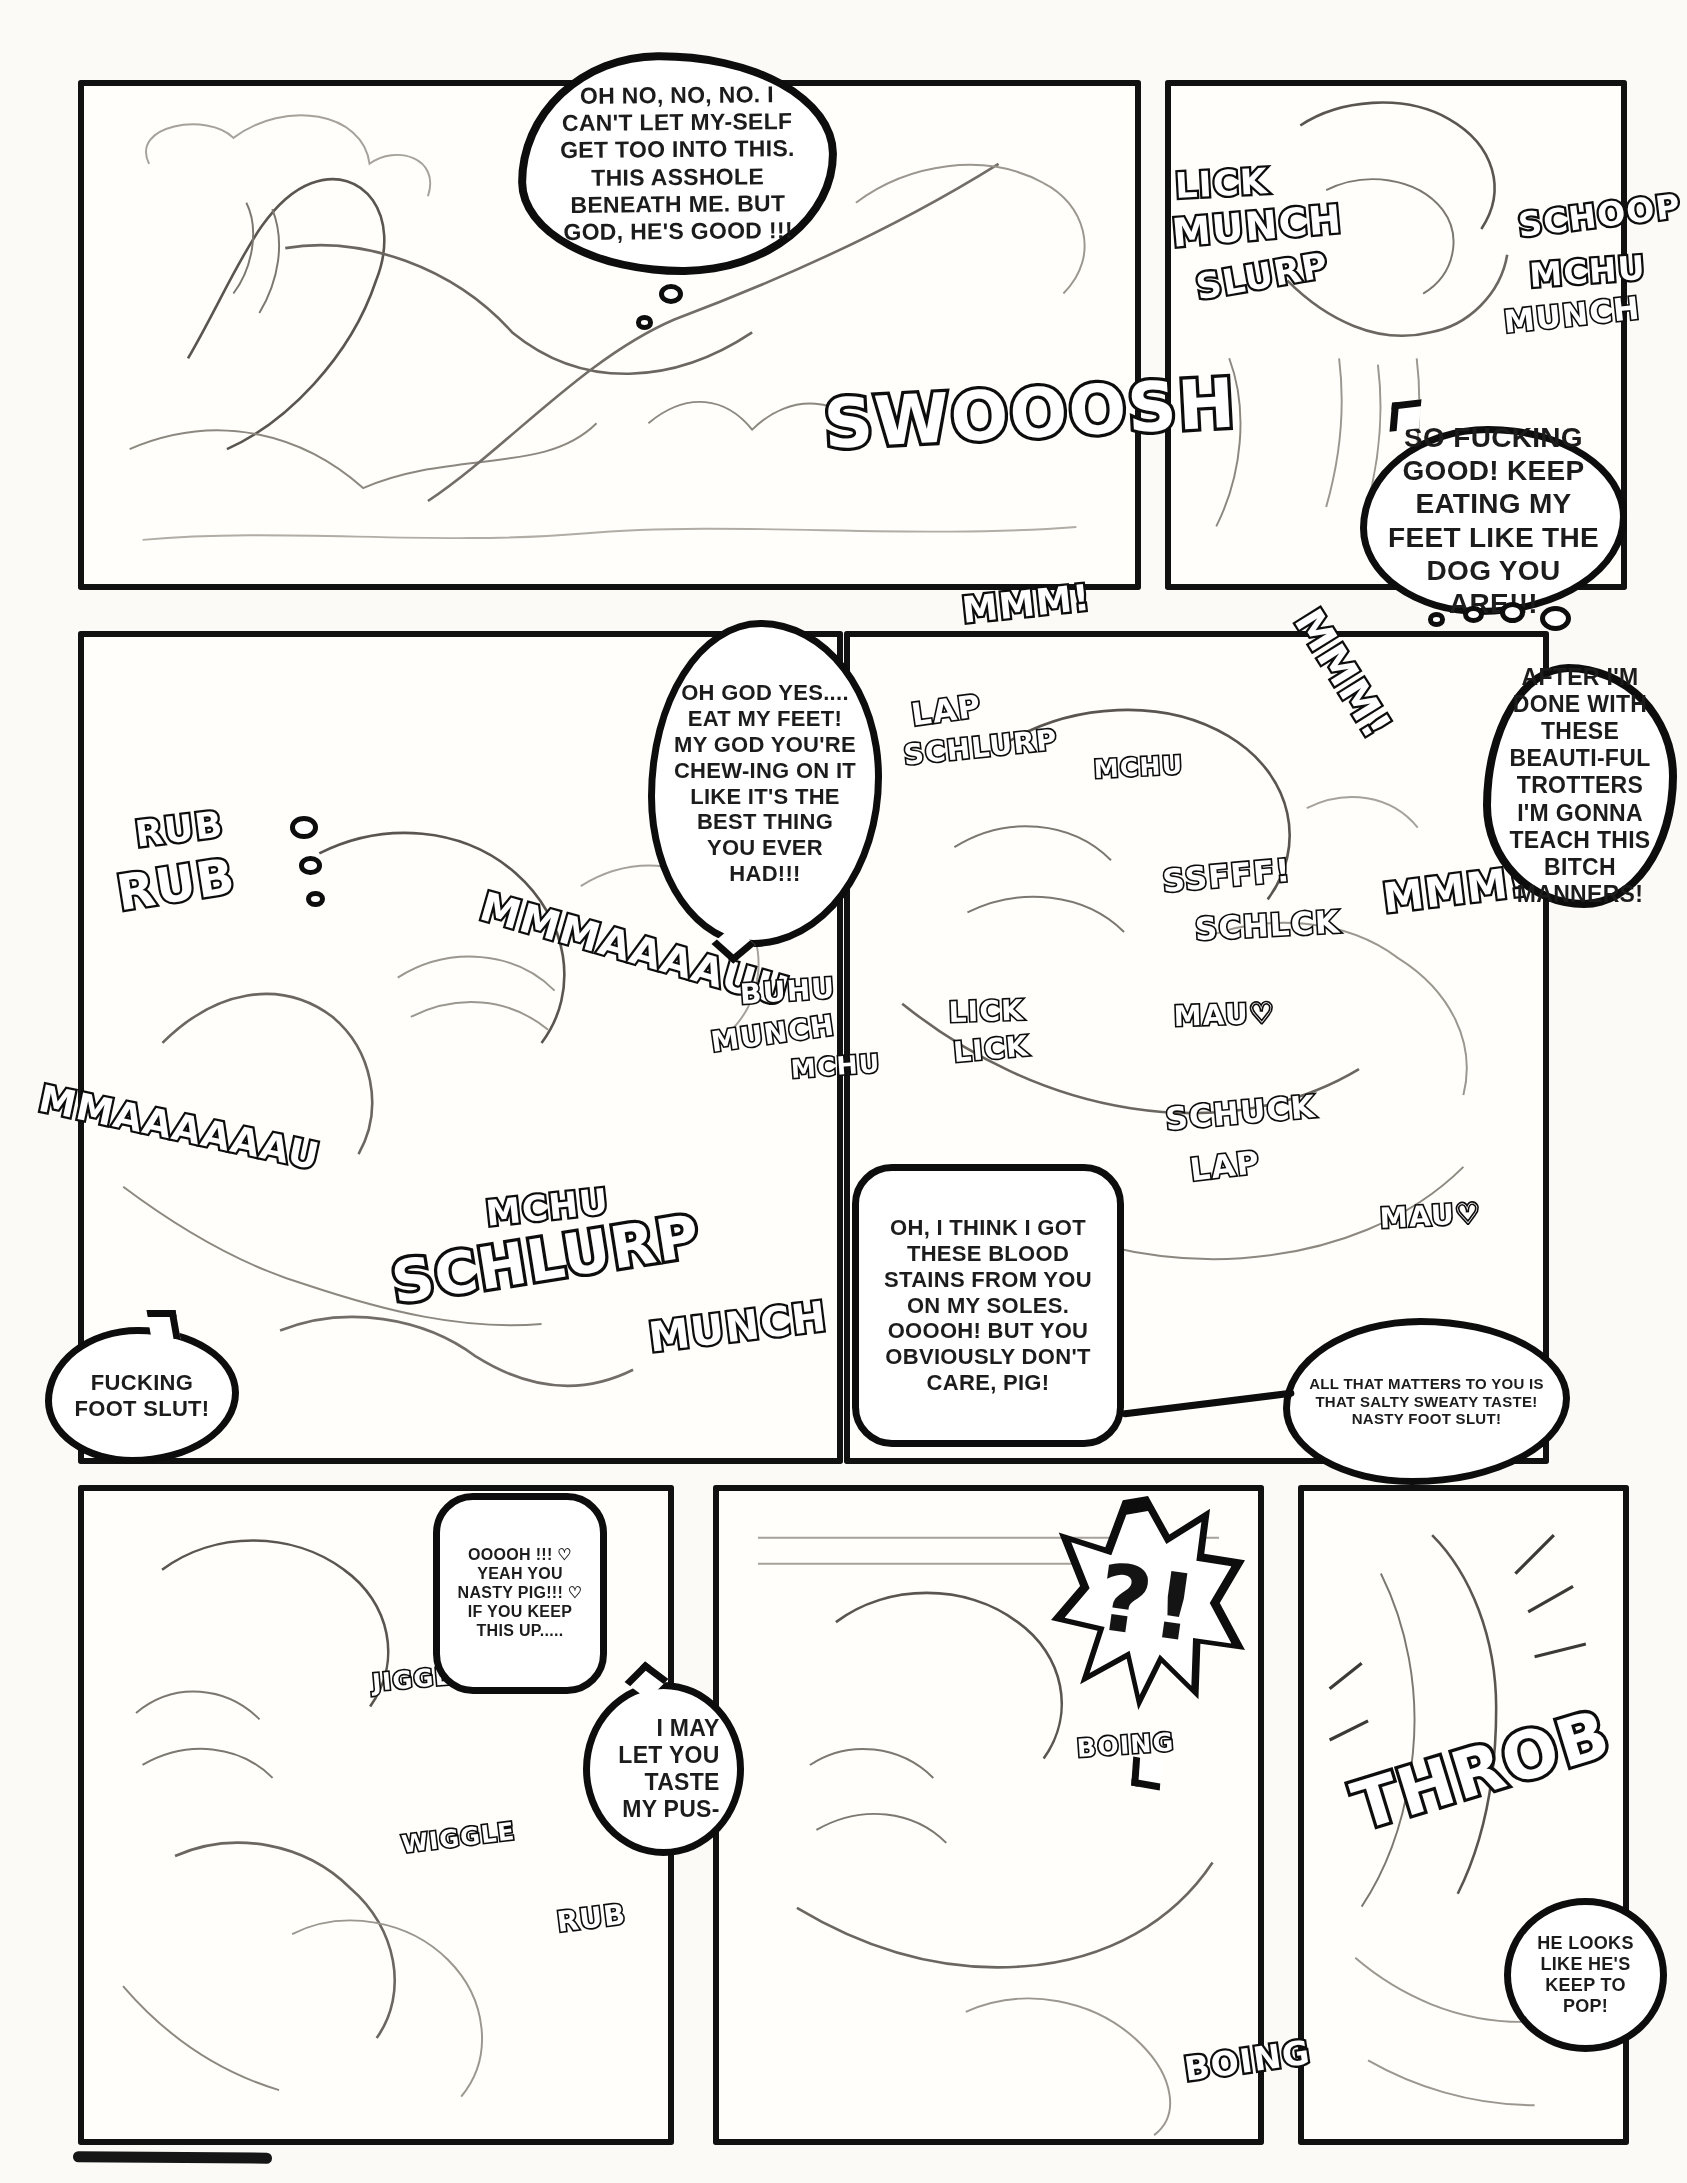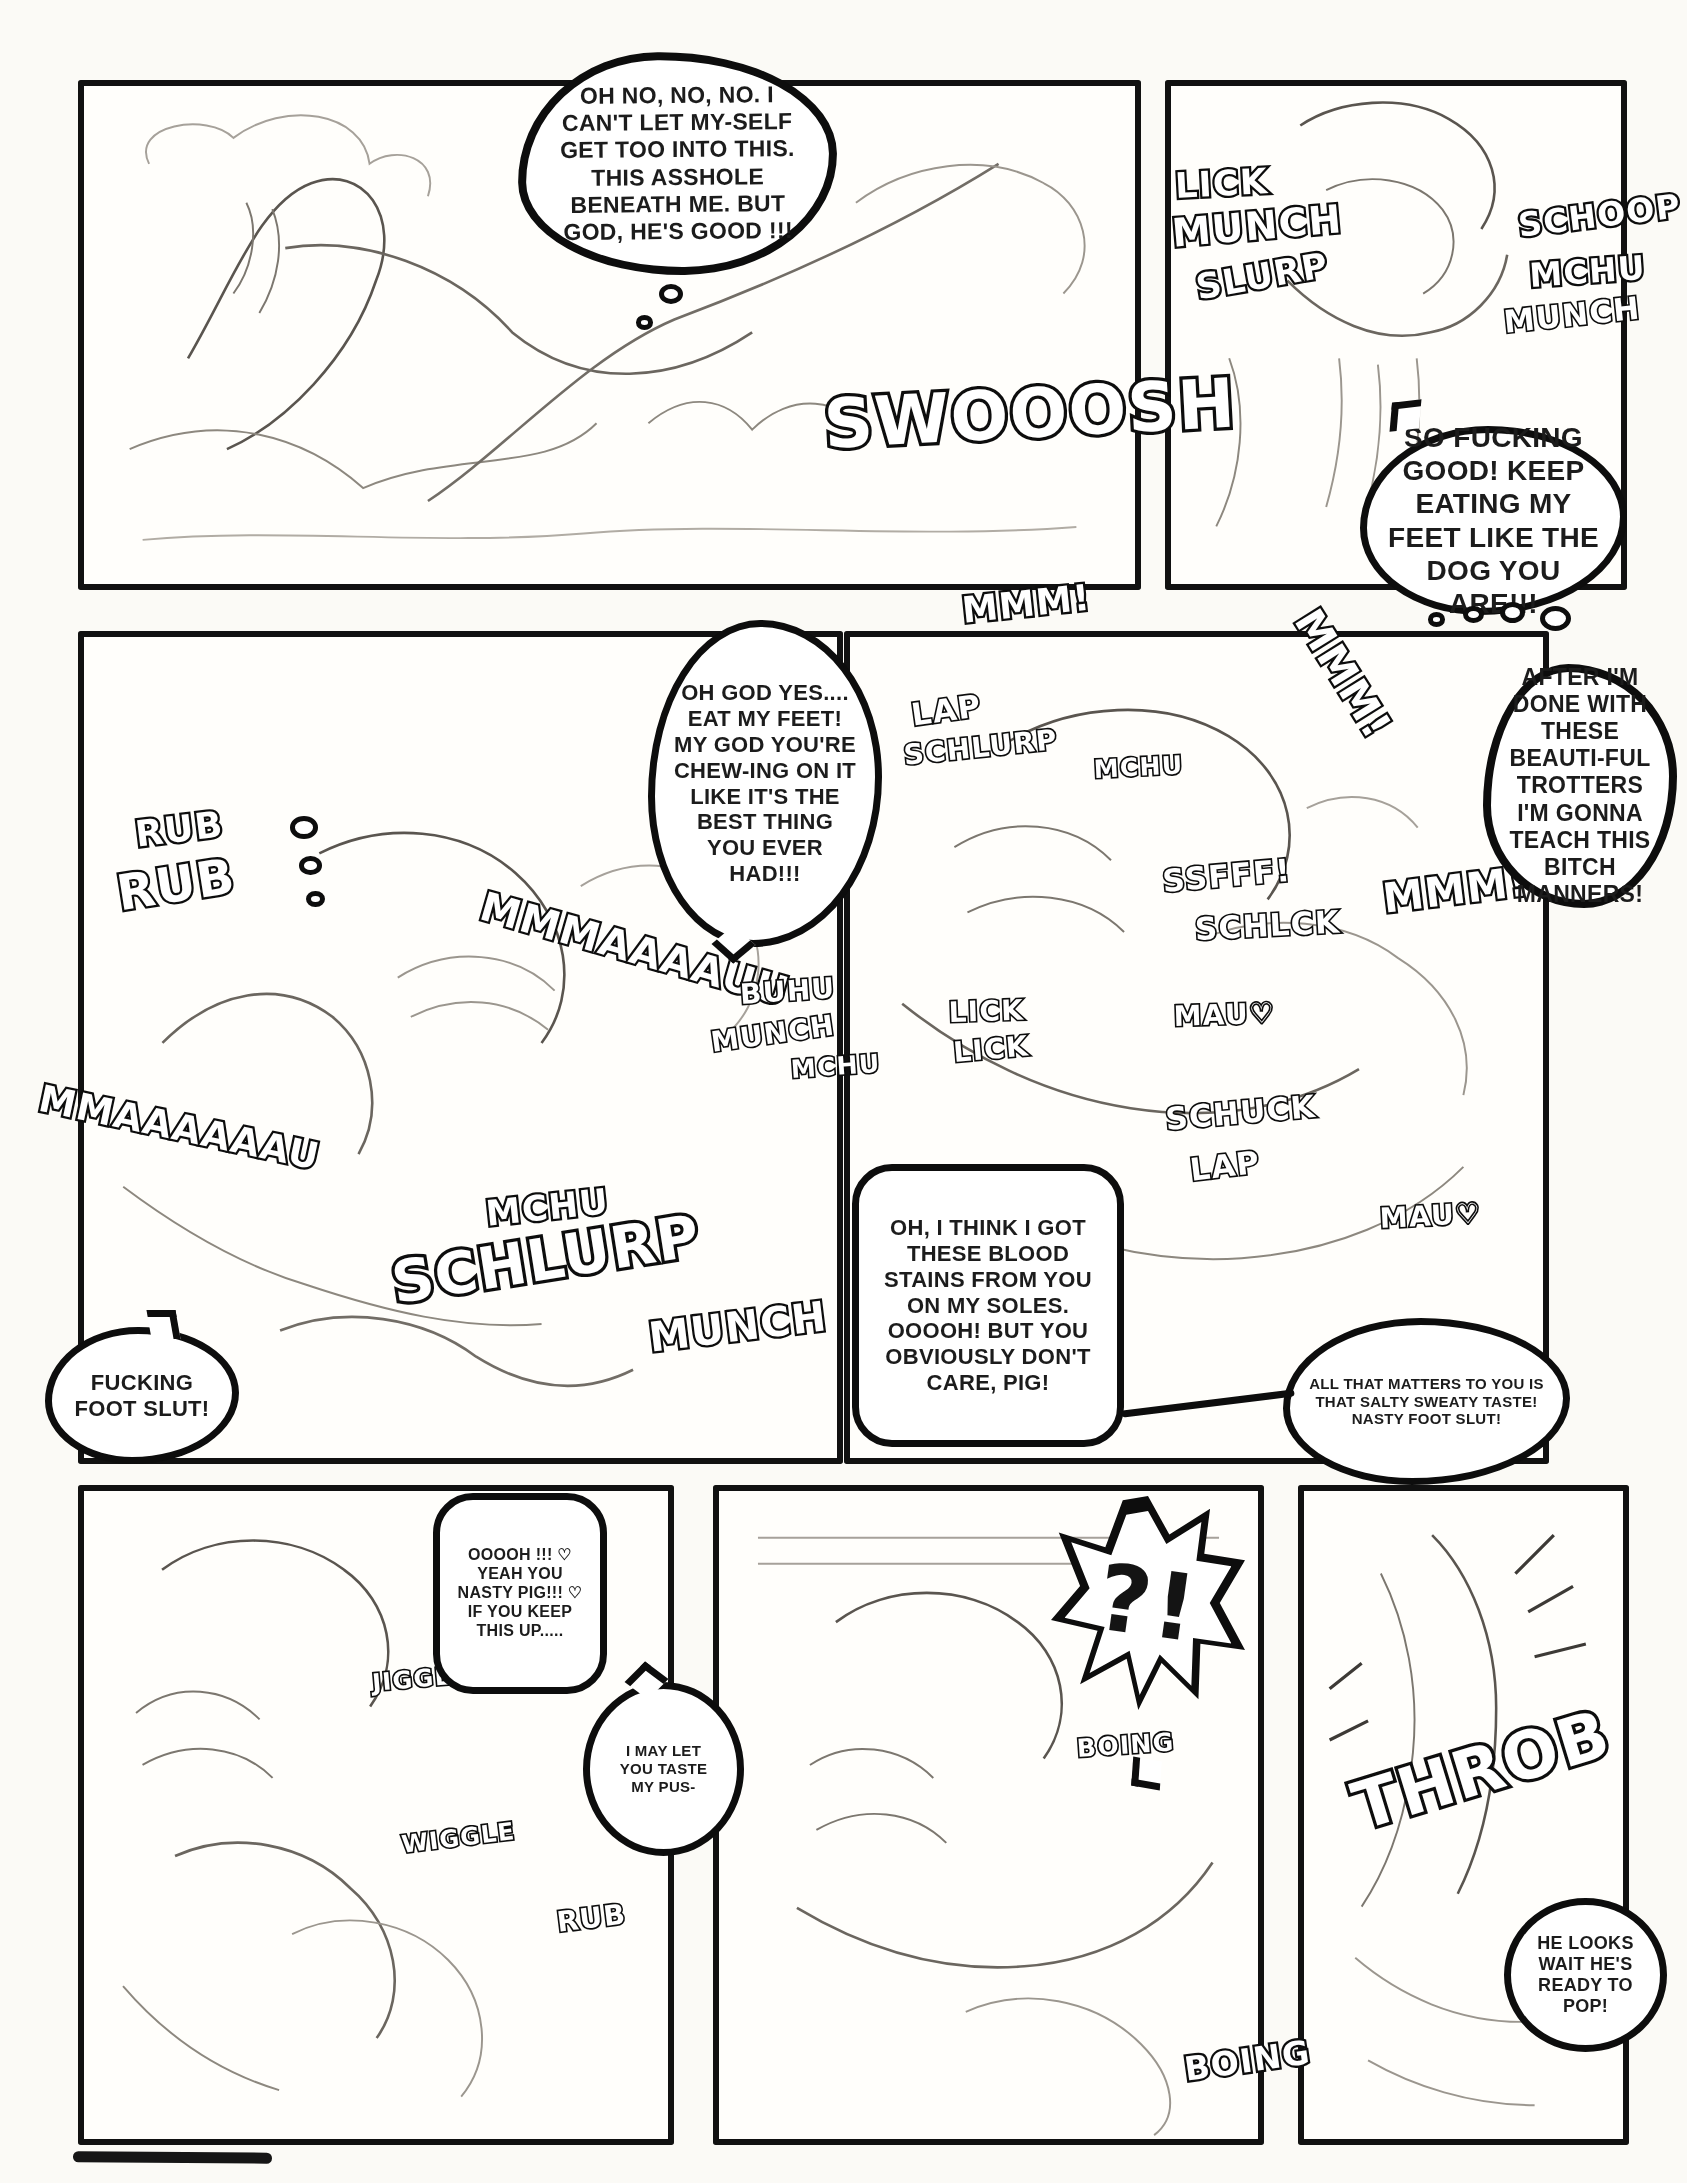--- a/index.html
+++ b/index.html
@@ -49,21 +49,21 @@
 
   #b-top-left   { left:518px;  top:52px;   width:319px; height:223px; font-size:23px; transform:rotate(-.5deg); }
   #b-top-right  { left:1360px; top:426px;  width:267px; height:189px; font-size:28px; }
   #b-mid-left   { left:81px;  top:648px;  width:364px; height:171px; font-size:20.6px; }
   #b-mid-center { left:648px;  top:620px;  width:234px; height:327px; font-size:22px; }
   #b-mid-right  { left:1483px; top:664px;  width:194px; height:244px; font-size:23px; }
   #b-blood      { left:852px; top:1164px; width:272px; height:283px; font-size:22px; }
   #b-salty      { left:1283px; top:1318px; width:287px; height:167px; font-size:15px; }
   #b-fucking    { left:45px;   top:1327px; width:194px; height:137px; font-size:22px; }
   #b-ooooh      { left:433px;  top:1493px; width:174px; height:201px; font-size:16px; }
-  #b-taste      { left:583px;  top:1682px; width:161px; height:174px; font-size:15px; }
+  #b-taste      { left:583px;  top:1682px; width:161px; height:174px; font-size:23px;text-align:right; }
   #b-wait       { left:1125px; top:1692px; width:167px; height:97px; font-size:19px; }
   #b-pop        { left:1504px; top:1898px; width:163px; height:154px; font-size:18px; }
 
   
   .tail {
     position:absolute; width:29px; height:29px; background:#fff;
     border-left:7.3px solid #0d0d0d; border-bottom:7.3px solid #0d0d0d; z-index:7;
   }
   #t-top-right  { left:1391px; top:401px;  transform:rotate(95deg) skew(12deg); }
   #t-mid-center { left:719px; top:930px; transform:rotate(-40deg) skew(8deg); }
@@ -288,21 +288,21 @@
   </div>
 
   <div class="bubble round" id="b-taste">
     <span>I MAY LET YOU TASTE MY PUS-</span>
   </div>
   <div class="tail" id="t-taste"></div>
 
   <div class="tail" id="t-wait"></div>
 
   <div class="bubble round" id="b-pop">
-    <span>HE LOOKS WAIT HE'S READY TO POP!</span>
+    <span>HE LOOKS LIKE HE'S KEEP TO POP!</span>
   </div>
 
   <div class="burst">
     <div class="outer"></div>
     <div class="inner"></div>
     <div class="mark">?!</div>
   </div>
 
   <div class="sfx s-lg" id="sx-swooosh">SWOOOSH</div>
 

